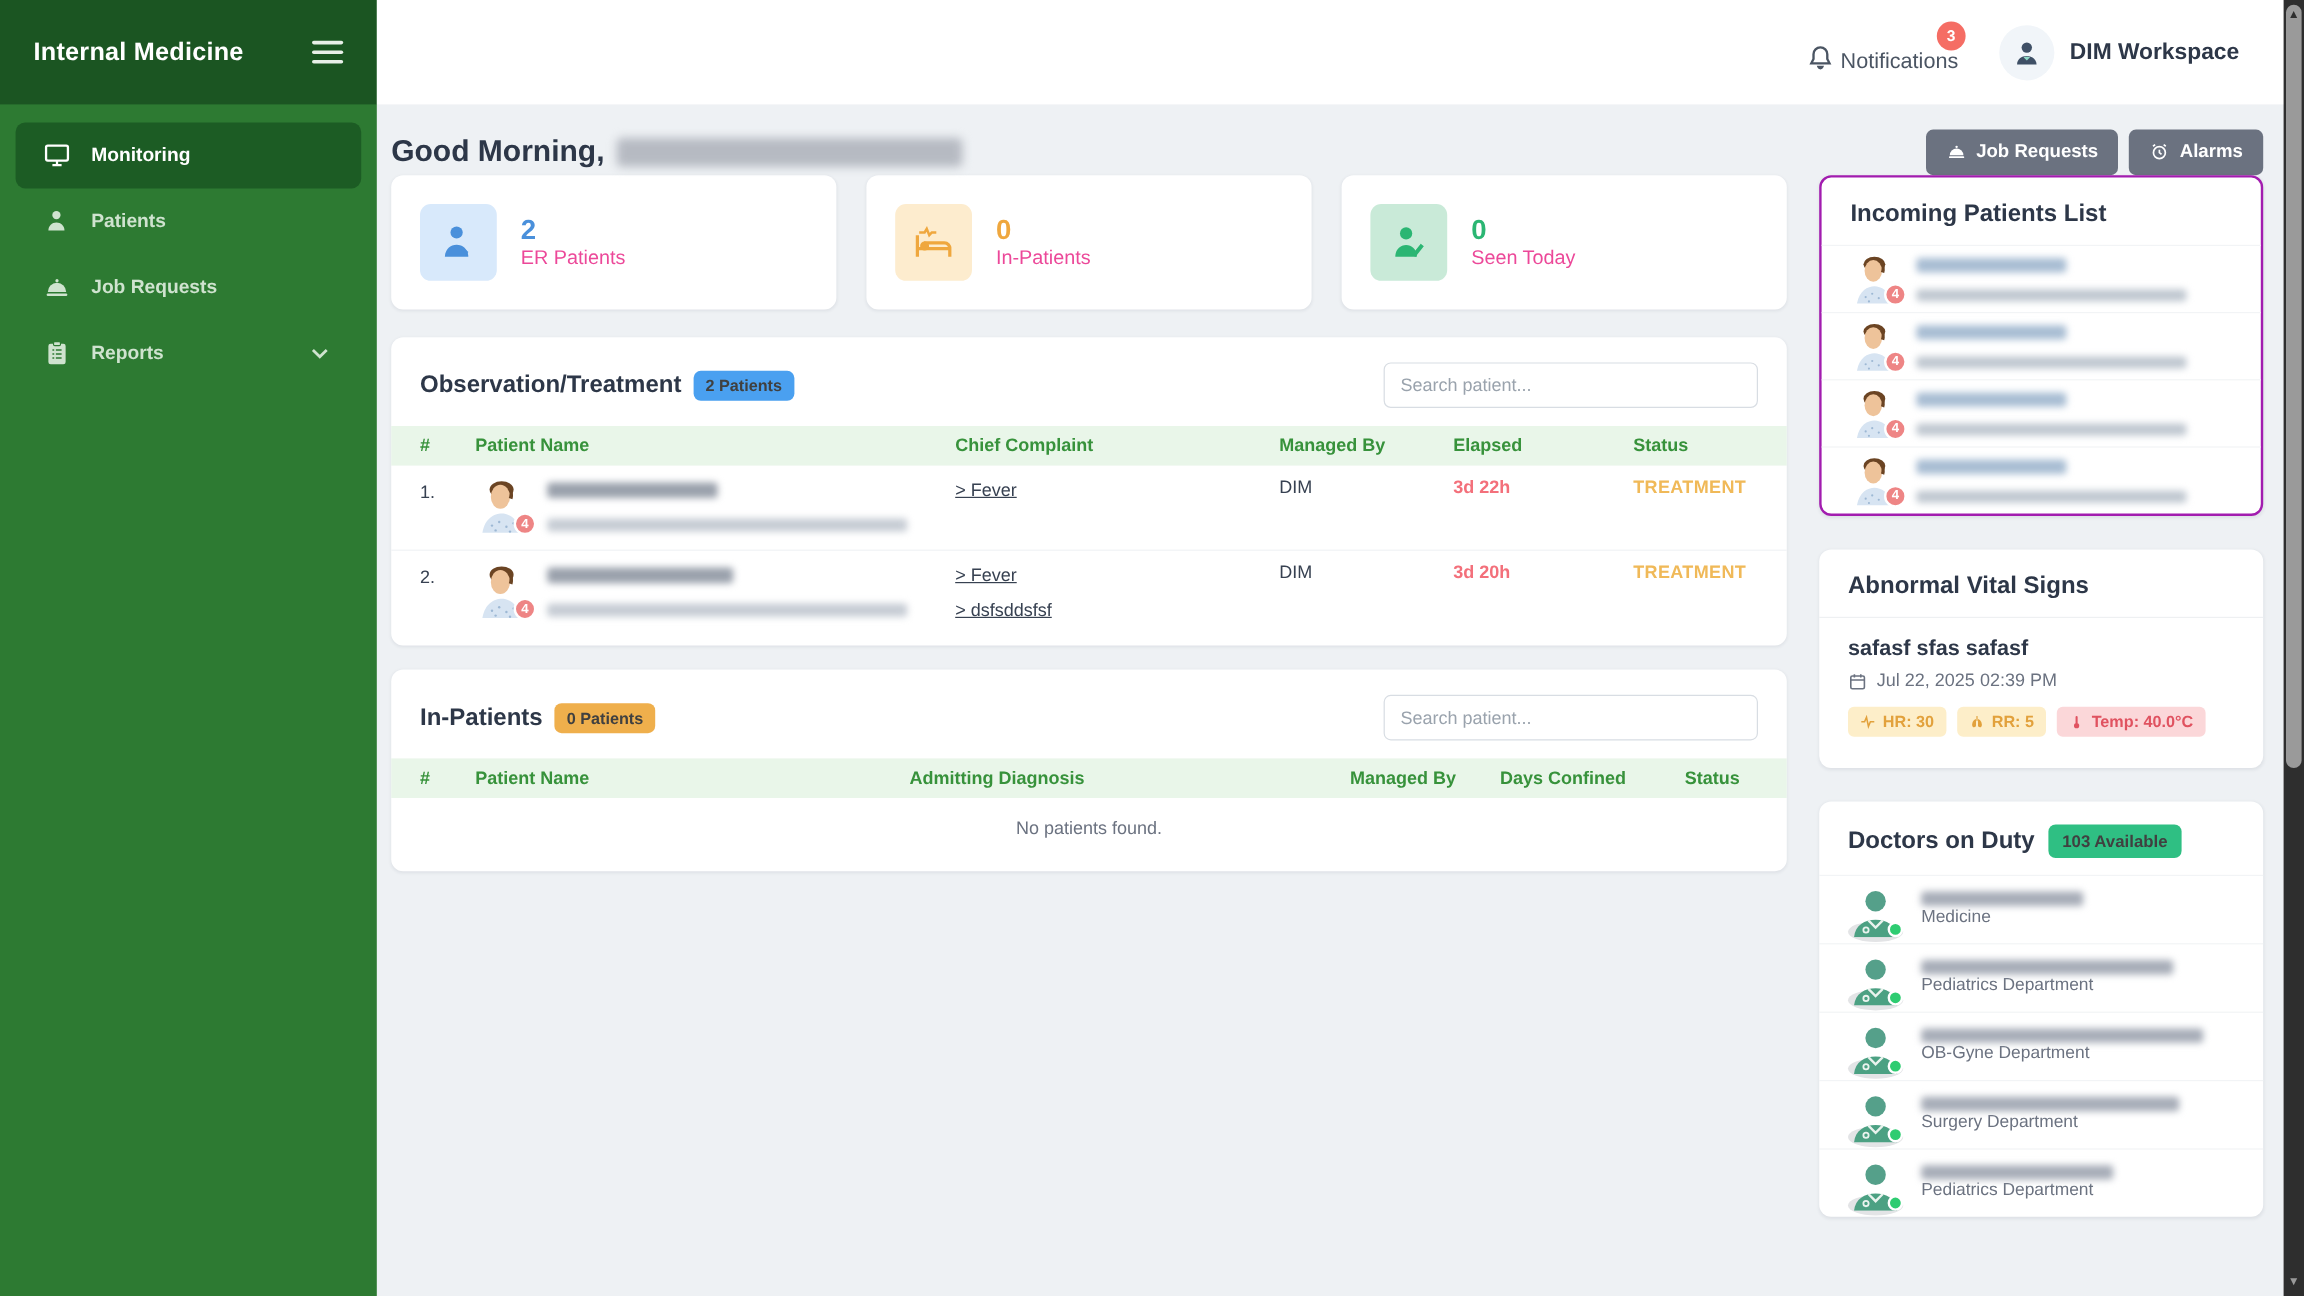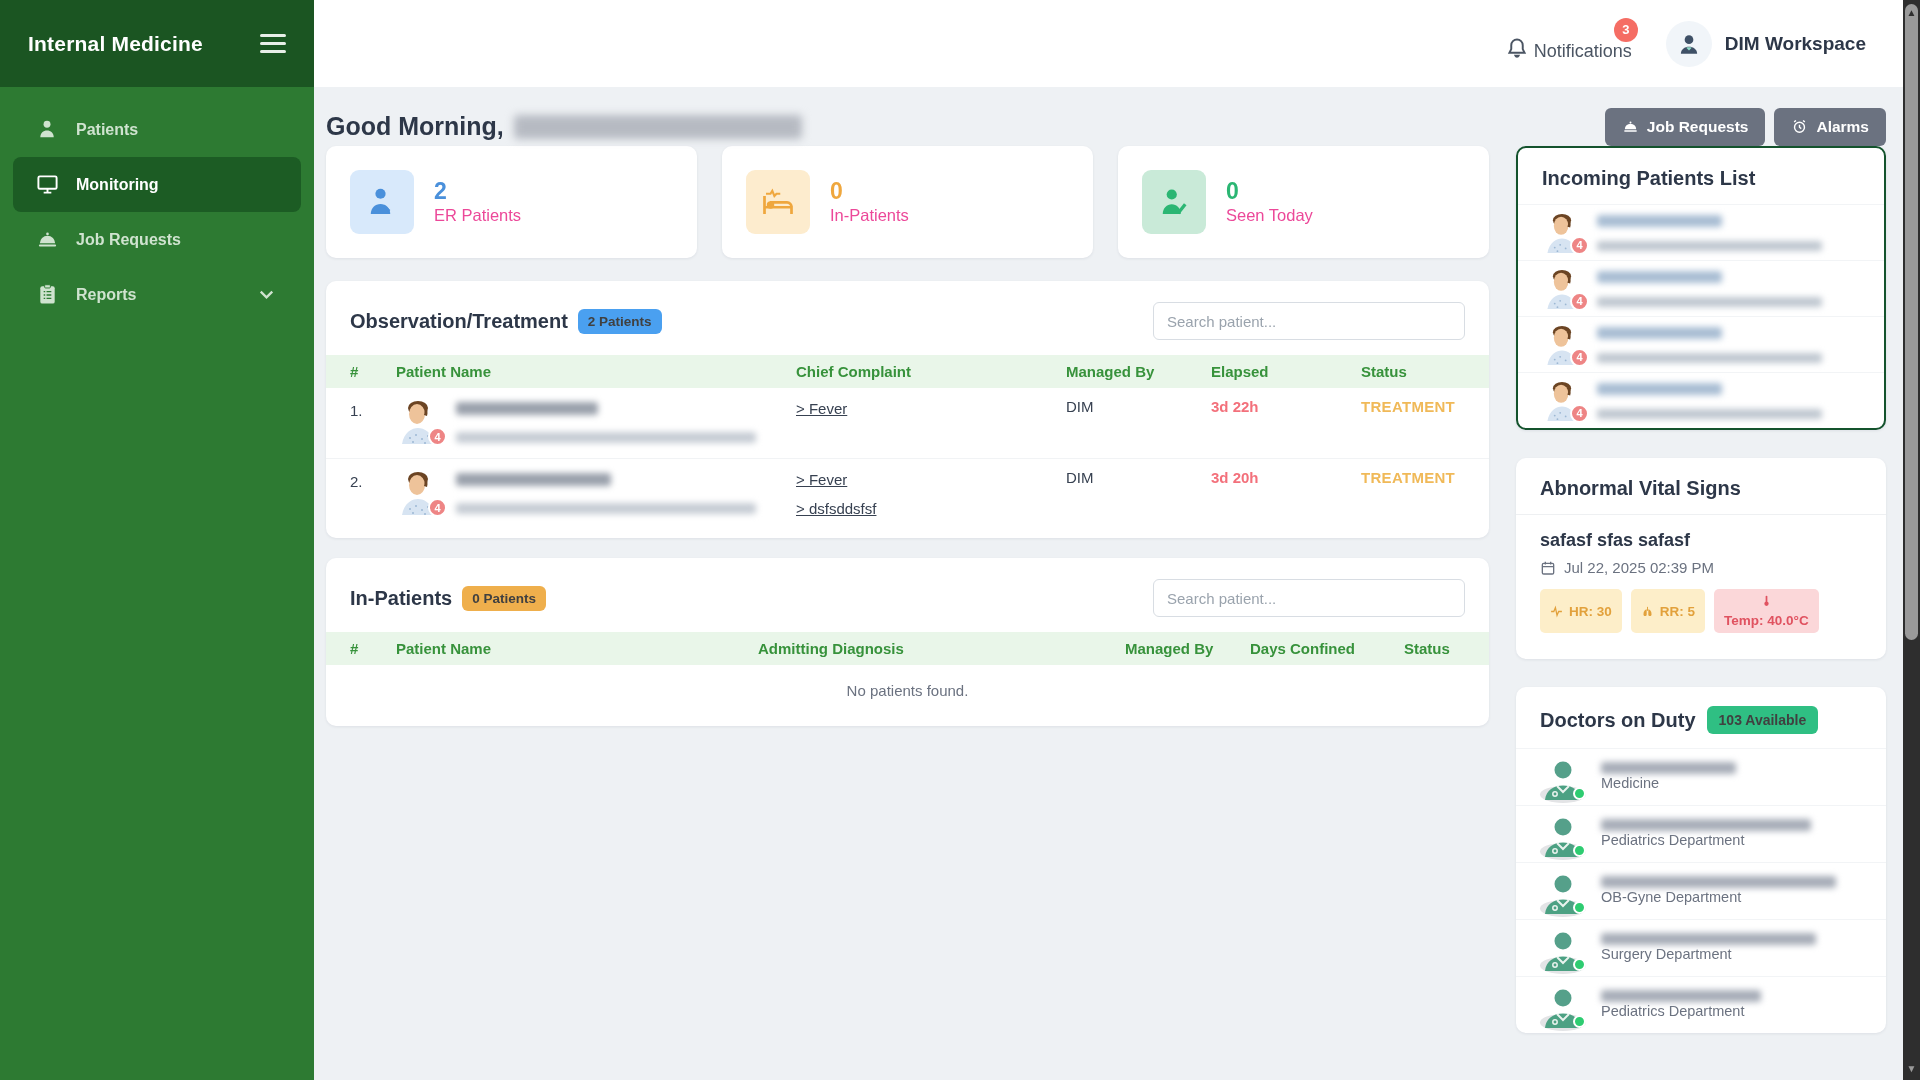--- a/index.html
+++ b/index.html
@@ -70,35 +70,35 @@
   .pt-cell { display:flex; gap:16px; align-items:flex-start; }
   .pt-lines { padding-top:4px; }
   .blur-line { filter:blur(3px); border-radius:3px; }
   .complaint-line { line-height:1.5;text-decoration:underline; }
   .complaint-line + .complaint-line { margin-top:6px; }
   .elapsed { color:#f3707b; font-weight:600; }
   .status-treatment { color:#f0b958; font-weight:600; letter-spacing:.3px; }
   .empty-row { text-align:center; color:#6b7280; font-size:15px; padding:17px 0 21px; }
   
   .side-card { background:#fff; border-radius:10px; box-shadow:0 1px 3px rgba(30,40,60,.08); margin-bottom:28px; }
-  .side-card.alert { border:2px solid #14532d; }
+  .side-card.alert { border:2px solid #a21caf; }
   .side-title { font-size:20px; font-weight:bold; color:#2d3748; padding:19px 24px 14px; display:flex; align-items:center; gap:11px; }
   .side-divider { border-top:1px solid #eef0f2; }
   .incoming-item { display:flex; gap:15px; align-items:center; padding:6px 24px; height:56px; border-top:1px solid #f2f4f6; }
   .incoming-item .pt-avatar-wrap { width:40px; height:44px; }
   .incoming-item .pt-avatar-wrap svg { width:40px; height:44px; }
   .vitals-body { padding:15px 24px 26px; }
   .vitals-name { font-size:18px; font-weight:bold; color:#2d3748; }
   .vitals-date { display:flex; align-items:center; gap:8px; color:#6b7280; font-size:15px; margin-top:8px; }
   .vitals-date svg { width:16px; height:16px; }
   .vital-badges { display:flex; gap:9px; margin-top:13px; }
   .vital-badge { font-size:13.5px; font-weight:bold; padding:5px 10px; border-radius:5px; display:flex; align-items:center; gap:6px; }
   .vital-badge svg { width:13px; height:13px; }
   .vb-amber { background:#fdeec9; color:#e2a13c; }
-  .vb-red { background:#fbd7d9; color:#e05260;flex-direction:column; }
+  .vb-red { background:#fbd7d9; color:#e05260; }
   .doctor-item { display:flex; gap:15px; align-items:center; padding:6px 24px; height:57px; border-top:1px solid #f2f4f6; }
   .doc-avatar-wrap { position:relative; width:46px; height:46px; flex-shrink:0; }
   .doc-avatar { width:46px; height:46px; border-radius:50%; background:#e3e4e6; overflow:hidden; }
   .online-dot { position:absolute; bottom:0; right:0; width:13px; height:13px; border-radius:50%; background:#2ecc71; border:2px solid #fff; }
   .doc-dept { color:#6b7280; font-size:14.5px; margin-top:5px; }
   
   .scrollbar { position:absolute; top:0; right:0; width:17px; height:1080px; background:#2e2e2e; z-index:50; }
   .scroll-thumb { position:absolute; top:4px; left:2px; width:13px; height:636px; background:#9a9a9a; border-radius:7px; }
   .scroll-arrow { position:absolute; left:0; width:17px; text-align:center; font-size:10px; line-height:14px; }
   .scroll-arrow.up { top:6px; color:#2e2e2e; }
@@ -110,34 +110,34 @@
 <aside class="sidebar">
   <div class="sidebar-header">
     <div class="sidebar-title">Internal Medicine</div>
     <div class="hamburger">
         <span></span>
         <span></span>
         <span></span>
       </div>
   </div>
   <nav class="nav">
+    <div class="nav-item active">
+      <svg viewBox="0 0 24 24" fill="none" stroke="currentColor" stroke-width="2">
+          <rect x="2.5" y="3.5" width="19" height="13" rx="1.5"></rect>
+          <path d="M8 20.5h8M12 16.5v4"></path>
+        </svg>
+      <span>Monitoring</span>
+    </div>
     <div class="nav-item">
       <svg viewBox="0 0 24 24" fill="currentColor">
           <circle cx="11.5" cy="6.5" r="3.6"></circle>
           <path d="M8 7a4 4 0 0 1 7 0z" fill="currentColor" opacity=".6"></path>
           <path d="M4.5 20c0-4.2 3.1-7 7-7s7 2.8 7 7z"></path>
         </svg>
       <span>Patients</span>
-    </div>
-    <div class="nav-item active">
-      <svg viewBox="0 0 24 24" fill="none" stroke="currentColor" stroke-width="2">
-          <rect x="2.5" y="3.5" width="19" height="13" rx="1.5"></rect>
-          <path d="M8 20.5h8M12 16.5v4"></path>
-        </svg>
-      <span>Monitoring</span>
     </div>
     <div class="nav-item">
       <svg viewBox="0 0 24 24" fill="currentColor">
           <path d="M4 16a8 8 0 0 1 16 0z"></path>
           <circle cx="12" cy="6.2" r="1.4"></circle>
           <rect x="3" y="17.2" width="18" height="2.2" rx="1.1"></rect>
         </svg>
       <span>Job Requests</span>
     </div>
     <div class="nav-item">

